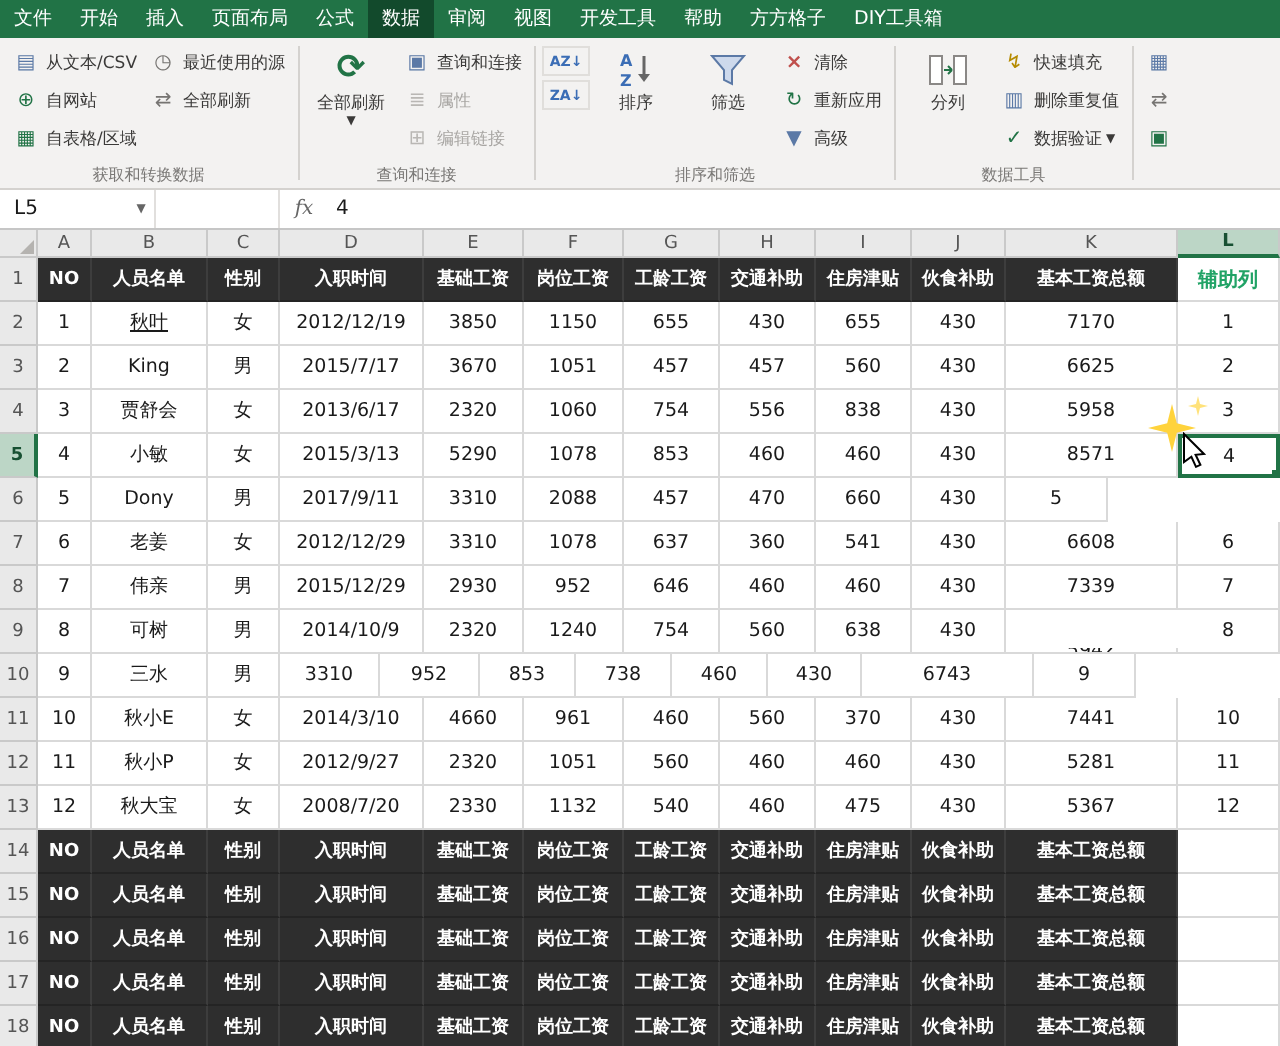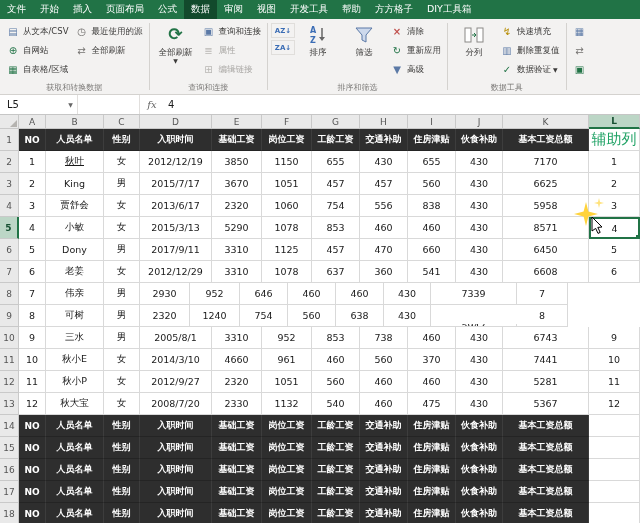--- a/index.html
+++ b/index.html
@@ -53,21 +53,21 @@
     align-items:center; justify-content:center; }
   .colhdr.sel { background:#bcd6c6; color:#175032; border-bottom:2px solid #217346; font-weight:bold; }
   .row { display:flex; height:22px; }
   .rowhdr { width:19px; background:#e9e9e9; border-right:1px solid #c9c9c9; border-bottom:1px solid #c9c9c9;
     font-size:9px; color:#555; display:flex; align-items:center; justify-content:center; }
   .rowhdr.sel { background:#bcd6c6; color:#175032; border-right:2px solid #217346; font-weight:bold; }
   .cell { background:#fff; border-right:1px solid #d9d9d9; border-bottom:1px solid #d9d9d9; font-size:9.5px;
     color:#1a1a1a; display:flex; align-items:center; justify-content:center; overflow:hidden; white-space:nowrap; }
   .cell.dark { background:#2e2e2e; color:#fff; font-weight:bold; font-size:9px;
     border-right:1px solid #3d3d3d; border-bottom:1px solid #242424; }
-  .cell.aux-hdr { color:#21a366; font-weight:normal; font-size:15px; }
+  .cell.aux-hdr { color:#21a366; font-weight:bold; font-size:10px; }
   .cell.selected { position:relative; border:2px solid #217346; }
   .cell.selected::after { content:""; position:absolute; right:-3px; bottom:-3px; width:4px; height:4px;
     background:#217346; border:1px solid #fff; }
 
   
   .click-star { position:absolute; left:574px; top:202px; width:26px; height:26px; z-index:50; }
   .star { position:absolute; background:#ffd33c;
     clip-path:polygon(50% 0,60% 40%,100% 50%,60% 60%,50% 100%,40% 60%,0 50%,40% 40%); }
   .star.big { left:0; top:0; width:24px; height:24px; }
   .star.small { right:-4px; top:-4px; width:10px; height:10px; background:#ffe27a; }
@@ -349,26 +349,25 @@
         <div class="cell" style="width: 86px;">8571</div>
         <div class="cell selected" style="width: 51px;">4</div>
       </div>
       <div class="row">
         <div class="rowhdr">6</div>
         <div class="cell" style="width: 27px;">5</div>
         <div class="cell" style="width: 58px;">Dony</div>
         <div class="cell" style="width: 36px;">男</div>
         <div class="cell" style="width: 72px;">2017/9/11</div>
         <div class="cell" style="width: 50px;">3310</div>
-        <div class="cell" style="width: 50px;">1125</div>
+        <div class="cell" style="width: 50px;">2088</div>
         <div class="cell" style="width: 48px;">457</div>
         <div class="cell" style="width: 48px;">470</div>
         <div class="cell" style="width: 48px;">660</div>
         <div class="cell" style="width: 47px;">430</div>
-        <div class="cell" style="width: 86px;">6450</div>
         <div class="cell" style="width: 51px;">5</div>
       </div>
       <div class="row">
         <div class="rowhdr">7</div>
         <div class="cell" style="width: 27px;">6</div>
         <div class="cell" style="width: 58px;">老姜</div>
         <div class="cell" style="width: 36px;">女</div>
         <div class="cell" style="width: 72px;">2012/12/29</div>
         <div class="cell" style="width: 50px;">3310</div>
         <div class="cell" style="width: 50px;">1078</div>
@@ -377,49 +376,50 @@
         <div class="cell" style="width: 48px;">541</div>
         <div class="cell" style="width: 47px;">430</div>
         <div class="cell" style="width: 86px;">6608</div>
         <div class="cell" style="width: 51px;">6</div>
       </div>
       <div class="row">
         <div class="rowhdr">8</div>
         <div class="cell" style="width: 27px;">7</div>
         <div class="cell" style="width: 58px;">伟亲</div>
         <div class="cell" style="width: 36px;">男</div>
+        <div class="cell" style="width: 72px;">2015/12/29</div>
         <div class="cell" style="width: 50px;">2930</div>
         <div class="cell" style="width: 50px;">952</div>
         <div class="cell" style="width: 48px;">646</div>
         <div class="cell" style="width: 48px;">460</div>
         <div class="cell" style="width: 48px;">460</div>
         <div class="cell" style="width: 47px;">430</div>
         <div class="cell" style="width: 86px;">7339</div>
         <div class="cell" style="width: 51px;">7</div>
       </div>
       <div class="row">
         <div class="rowhdr">9</div>
         <div class="cell" style="width: 27px;">8</div>
         <div class="cell" style="width: 58px;">可树</div>
         <div class="cell" style="width: 36px;">男</div>
+        <div class="cell" style="width: 72px;">2014/10/9</div>
         <div class="cell" style="width: 50px;">2320</div>
         <div class="cell" style="width: 50px;">1240</div>
         <div class="cell" style="width: 48px;">754</div>
         <div class="cell" style="width: 48px;">560</div>
         <div class="cell" style="width: 48px;">638</div>
         <div class="cell" style="width: 47px;">430</div>
         <div class="cell" style="width: 86px; margin-top: 19px;">5942</div>
         <div class="cell" style="width: 51px;">8</div>
       </div>
       <div class="row">
         <div class="rowhdr">10</div>
         <div class="cell" style="width: 27px;">9</div>
         <div class="cell" style="width: 58px;">三水</div>
         <div class="cell" style="width: 36px;">男</div>
-        <div class="cell" style="width: 72px;">2005/8/1</div>
         <div class="cell" style="width: 50px;">3310</div>
         <div class="cell" style="width: 50px;">952</div>
         <div class="cell" style="width: 48px;">853</div>
         <div class="cell" style="width: 48px;">738</div>
         <div class="cell" style="width: 48px;">460</div>
         <div class="cell" style="width: 47px;">430</div>
         <div class="cell" style="width: 86px;">6743</div>
         <div class="cell" style="width: 51px;">9</div>
       </div>
       <div class="row">

